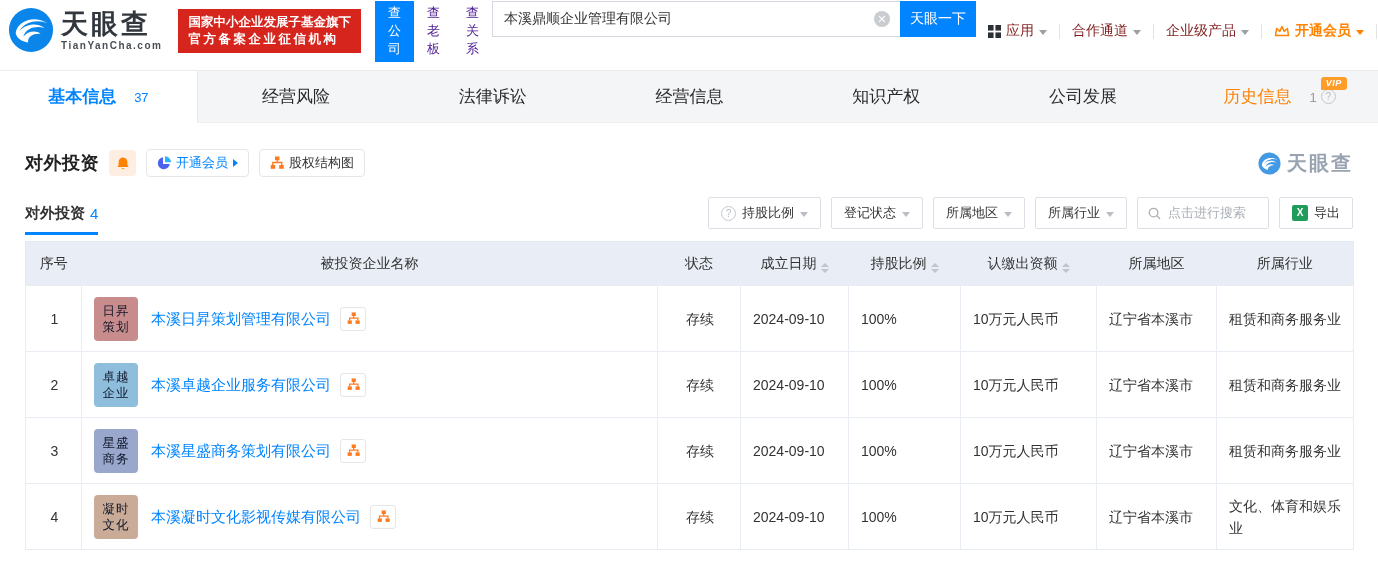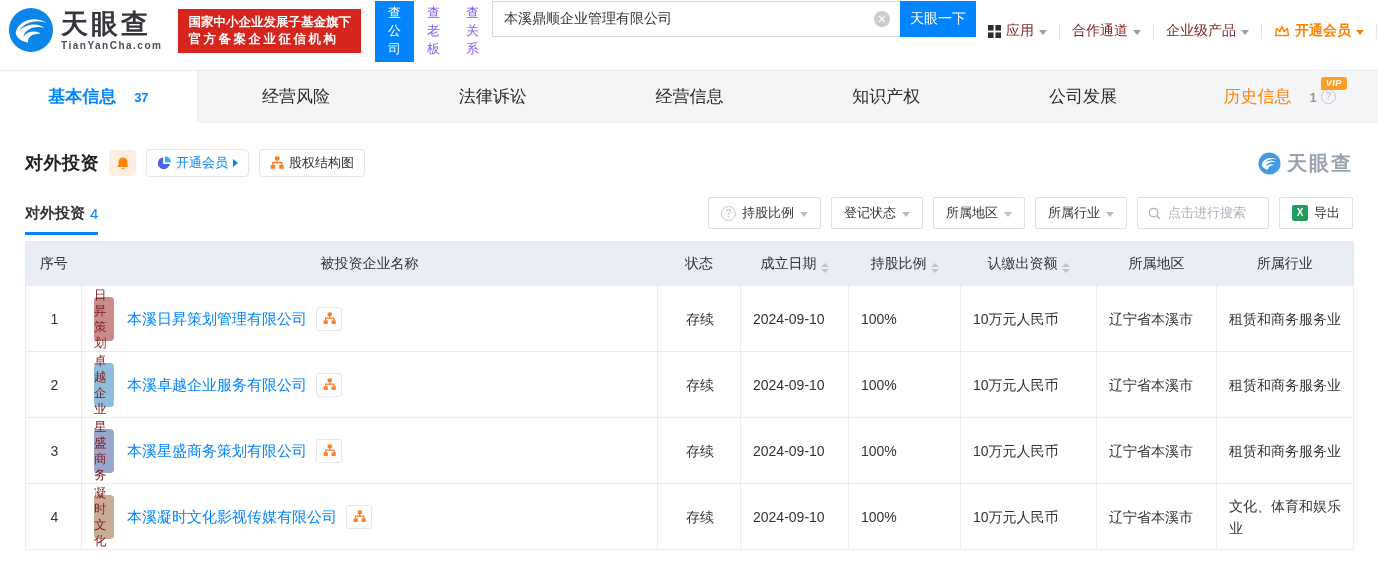--- a/index.html
+++ b/index.html
@@ -12,41 +12,41 @@
   
   .top-header { display:flex; align-items:center; height:62px; padding:0 18px 0 8px; }
   .logo { display:flex; align-items:center; gap:7px; cursor:pointer; }
   .logo-text { display:flex; flex-direction:column; line-height:1; }
   .logo-cn { font-size:27px; font-weight:bold; color:#32373e; letter-spacing:3px; }
   .logo-en { font-size:10px; font-weight:bold; color:#4a4f55; letter-spacing:1.5px; margin-top:3px; }
   .gov-badge { margin-left:16px; background:#d5251d; color:#fff; padding:5px 10px; font-size:12.5px; font-weight:bold; line-height:17px; white-space:nowrap; }
   .gov-badge .l2 { letter-spacing:2.5px; }
   .search-block { margin-left:14px; display:flex; flex-direction:row; }
   .search-tabs { display:flex; }
-  .search-tab { font-size:13px; color:#8b5cf6; padding:3px 13px 4px; cursor:pointer; }
+  .search-tab { font-size:13px; color:#4c1d95; padding:3px 13px 4px; cursor:pointer; }
   .search-tab.active { background:#0084ff; color:#fff; }
   .search-row { display:flex; }
   .search-input-wrap { position:relative; width:408px; }
   .search-input { width:100%; height:36px; border:1px solid #d4d9e0; border-right:none; padding:0 34px 0 11px; font-size:14px; color:#333; outline:none; font-family:inherit; }
   .clear-icon { position:absolute; right:10px; top:10px; width:16px; height:16px; border-radius:50%; background:#c9ccd1; color:#fff; font-size:11px; line-height:16px; text-align:center; cursor:pointer; }
   .search-btn { width:76px; height:36px; background:#0084ff; color:#fff; border:none; font-size:14px; cursor:pointer; font-family:inherit; }
   
   .top-nav { margin-left:auto; display:flex; align-items:center; }
   .nav-item { display:flex; align-items:center; gap:5px; font-size:14px; color:#7f1d1d; cursor:pointer; white-space:nowrap; padding:0 12px; position:relative; }
   .nav-item.highlight { color:#ff8200; font-weight:bold; }
   .nav-sep { width:1px; height:15px; background:#e3e3e3; }
   .caret { width:0; height:0; border-left:4px solid transparent; border-right:4px solid transparent; border-top:5px solid #9aa0a6; margin-top:2px; }
   .nav-item.highlight .caret { border-top-color:#ff8200; }
   .bell-wrap { position:relative; display:inline-flex; }
   .red-dot { position:absolute; top:-3px; right:-4px; width:7px; height:7px; border-radius:50%; background:#f53f3f; }
   
   .main-tabs { display:flex; height:53px; background:#f4f5f7; border-top:1px solid #ececec; border-bottom:1px solid #f0f0f0; margin-top:8px; }
   .main-tab { flex:1; display:flex; align-items:center; justify-content:center; font-size:17px; color:#2a2a2a; cursor:pointer; position:relative; gap:4px; }
   .main-tab.active { background:#fff; color:#0084ff; font-weight:bold; border-right:1px solid #e8e8e8; border-bottom:1px solid #fff; margin-bottom:-1px; }
-  .tab-count { font-size:13px; font-weight:bold; color:#0084ff; margin-top:2px;margin-left:14px; }
+  .tab-count { font-size:13px; font-weight:normal; color:#0084ff; margin-top:2px;margin-left:14px; }
   .main-tab.vip-tab { color:#ff8200; }
   .main-tab.vip-tab .tab-count { color:#999; }
   .vip-badge { position:absolute; top:6px; margin-left:108px; background:#ff9d28; color:#fff; font-size:9px; font-style:italic; font-weight:bold; border-radius:3px 3px 3px 0; padding:1px 5px 2px; letter-spacing:.5px; }
   .help-circle { width:15px; height:15px; border:1px solid #c3c7cd; border-radius:50%; color:#b7bcc3; font-size:10px; line-height:13px; text-align:center; display:inline-block; font-weight:normal; }
   
   .content { padding:0 25px; }
   .section-head { display:flex; align-items:center; margin-top:22px; height:36px; }
   .section-title { font-size:18px; font-weight:bold; color:#222; letter-spacing:.5px; }
   .monitor-btn { width:27px; height:26px; background:#fdeee1; border-radius:4px; margin-left:10px; display:flex; align-items:center; justify-content:center; cursor:pointer; }
   .tool-btn { height:28px; border:1px solid #e3e6eb; border-radius:4px; background:#fff; display:inline-flex; align-items:center; gap:5px; padding:0 10px; margin-left:10px; font-size:13px; cursor:pointer; font-family:inherit; }
@@ -69,21 +69,21 @@
   
   table.invest { width:100%; border-collapse:collapse; table-layout:fixed; margin-top:6px; border:1px solid #e4eaf1; }
   table.invest th { background:#e9eef6; height:44px; font-size:14px; font-weight:normal; color:#333; text-align:center; }
   table.invest td { border:1px solid #e8edf3; height:66px; font-size:14px; color:#333; background:#fff; padding:8px 10px 8px 12px; line-height:22px; vertical-align:middle; }
   td.center, th.center { text-align:center; padding-left:0;margin-left:17px; }
   .sort-ic { display:inline-flex; flex-direction:column; gap:2px; margin-left:4px; vertical-align:1px; }
   .sort-ic i { display:block; width:0; height:0; border-left:4px solid transparent; border-right:4px solid transparent; }
   .sort-ic .up { border-bottom:4px solid #c0c4cc; }
   .sort-ic .dn { border-top:4px solid #c0c4cc; }
   .name-cell { display:flex; align-items:center; }
-  .avatar { width:20px; height:44px; border-radius:4px; color:#7f1d1d; font-size:12.5px; line-height:16px; display:flex; flex-direction:column; align-items:center; justify-content:center; letter-spacing:1px; flex:none; }
+  .avatar { width:44px; height:44px; border-radius:4px; color:#0f172a; font-size:12.5px; line-height:16px; display:flex; flex-direction:column; align-items:center; justify-content:center; letter-spacing:1px; flex:none; }
   .comp-link { color:#0084ff; font-size:15px; margin:0 9px 0 13px; text-decoration:none; cursor:pointer; white-space:nowrap; }
   .org-btn { width:26px; height:24px; border:1px solid #e4e6ea; border-radius:3px; background:#fff; display:inline-flex; align-items:center; justify-content:center; cursor:pointer; flex:none; }
   .status-ok { color:#28a043; }
 </style>
 </head>
 <body>
 
 <div class="top-header">
   <div class="logo">
     <span>

